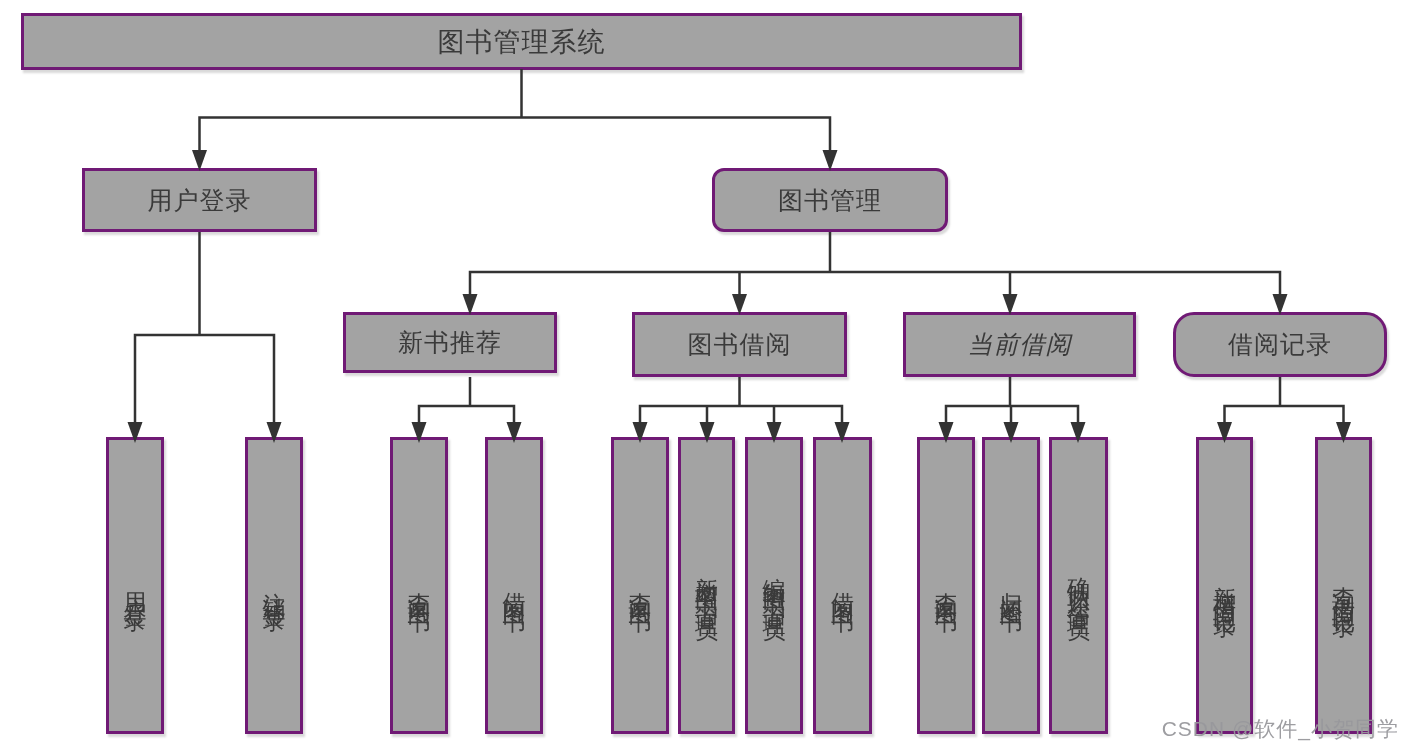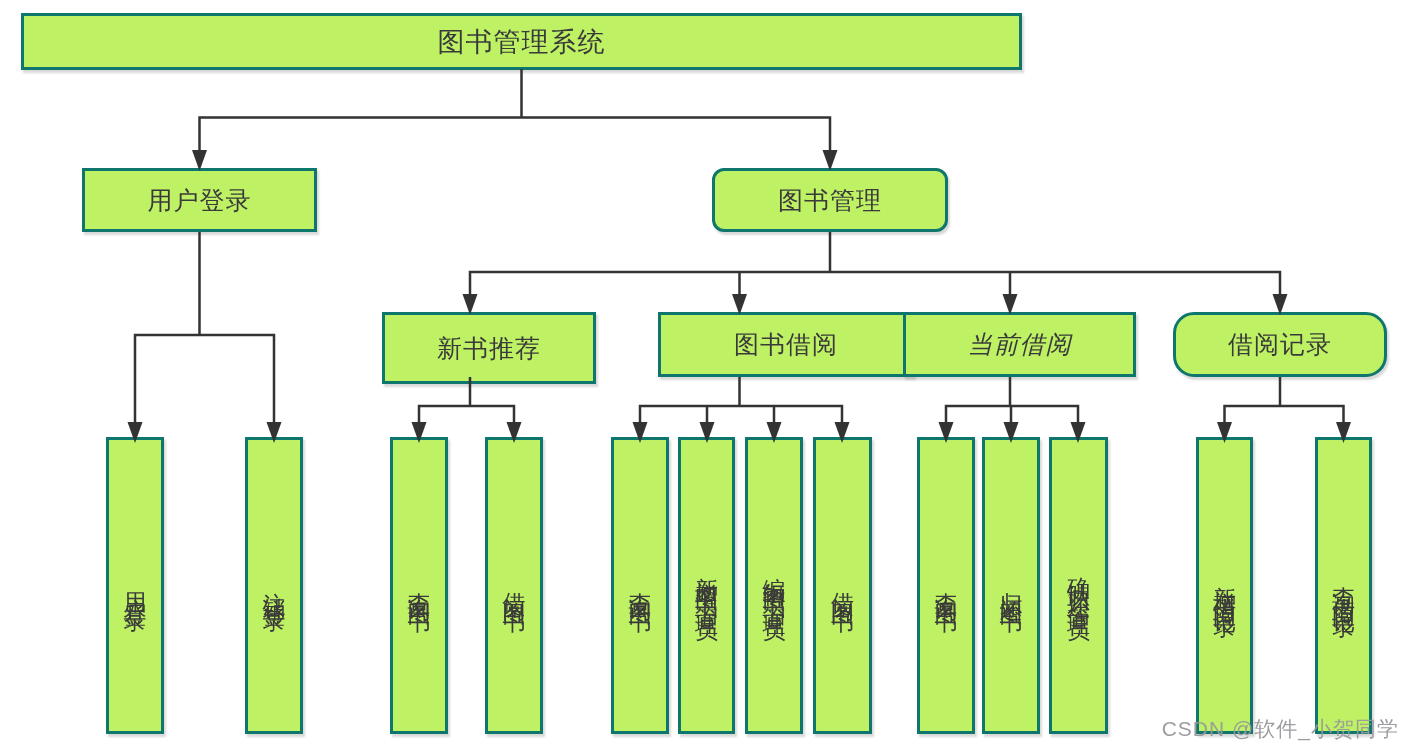--- a/index.html
+++ b/index.html
@@ -1,21 +1,21 @@
 <!DOCTYPE html>
 <html><head>
 <meta charset="utf-8">
 <style>
   html,body{margin:0;padding:0;background:#ffffff;}
   .canvas{
     position:relative;width:1405px;height:747px;background:#ffffff;
     font-family:"Liberation Sans",sans-serif;color:#3a3a3a;overflow:hidden;
   }
   .box{
-    position:absolute;background:#bef264;border:3px solid #0f766e;box-sizing:border-box;
+    position:absolute;background:#a3a3a3;border:3px solid #701a75;box-sizing:border-box;
     display:flex;align-items:center;justify-content:center;
     box-shadow:2px 3px 2px rgba(130,130,130,0.30);
     z-index:2;
   }
   .h{font-size:25px;letter-spacing:1px;white-space:nowrap;}
   .root-label{font-size:27px;}
   .v{
     writing-mode:vertical-rl;text-orientation:mixed;
     font-size:23px;letter-spacing:6px;line-height:1;white-space:nowrap;
   }
@@ -34,24 +34,24 @@
     <span class="h root-label">图书管理系统</span>
   </div>
 
   <div class="box" style="left:82px;top:168px;width:235px;height:64px;">
     <span class="h">用户登录</span>
   </div>
   <div class="box" style="left:712px;top:168px;width:236px;height:64px;border-radius:12px;">
     <span class="h">图书管理</span>
   </div>
 
-  <div class="box" style="left:382px;top:312px;width:214px;height:72px;text-align:right;">
+  <div class="box" style="left:343px;top:312px;width:214px;height:61px;text-align:right;">
     <span class="h">新书推荐</span>
   </div>
-  <div class="box" style="left:632px;top:312px;width:256px;height:65px;margin-left:26px;">
+  <div class="box" style="left:632px;top:312px;width:215px;height:65px;">
     <span class="h">图书借阅</span>
   </div>
   <div class="box" style="left:903px;top:312px;width:233px;height:65px;font-style:italic;">
     <span class="h">当前借阅</span>
   </div>
   <div class="box" style="left:1173px;top:312px;width:214px;height:65px;border-radius:21px;">
     <span class="h">借阅记录</span>
   </div>
 
   <div class="box" style="left:106px;top:437px;width:58px;height:297px;">

